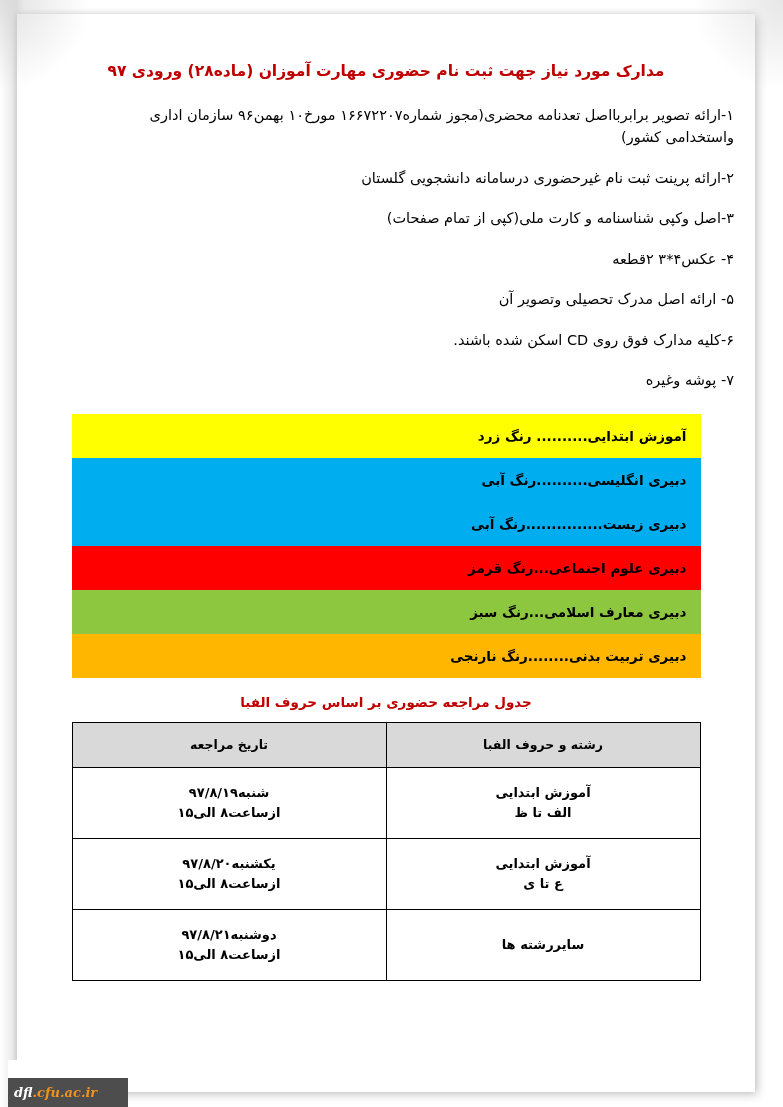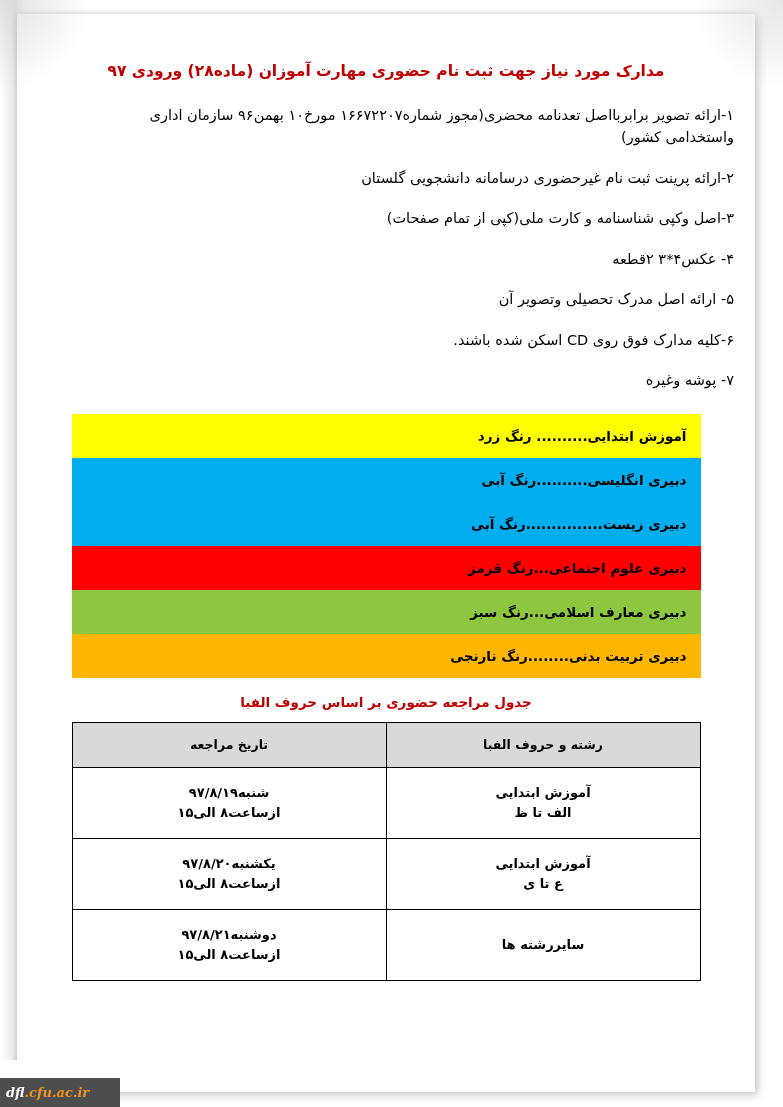--- a/index.html
+++ b/index.html
@@ -131,21 +131,21 @@
     height: 32px;
     font-size: 12.5px;
   }
   table.schedule td.col-subject { width: 318px; height: 58px; }
   table.schedule td.col-date    { width: 311px; height: 58px; }
   .cell-line { display: block; line-height: 1.5; }
   .cell-line.letters { letter-spacing: 3px; }
 
   .watermark {
     position: absolute;
-    left: 0;
+    left: 8px;
     bottom: 0;
     width: 120px;
     height: 47px;
     background: linear-gradient(to bottom, #ffffff 0%, #ffffff 38%, #4d4d4d 38%, #4d4d4d 100%);
     text-align: center;
   }
   .watermark-inner {
     position: absolute;
     left: 6px;
     bottom: 7px;

